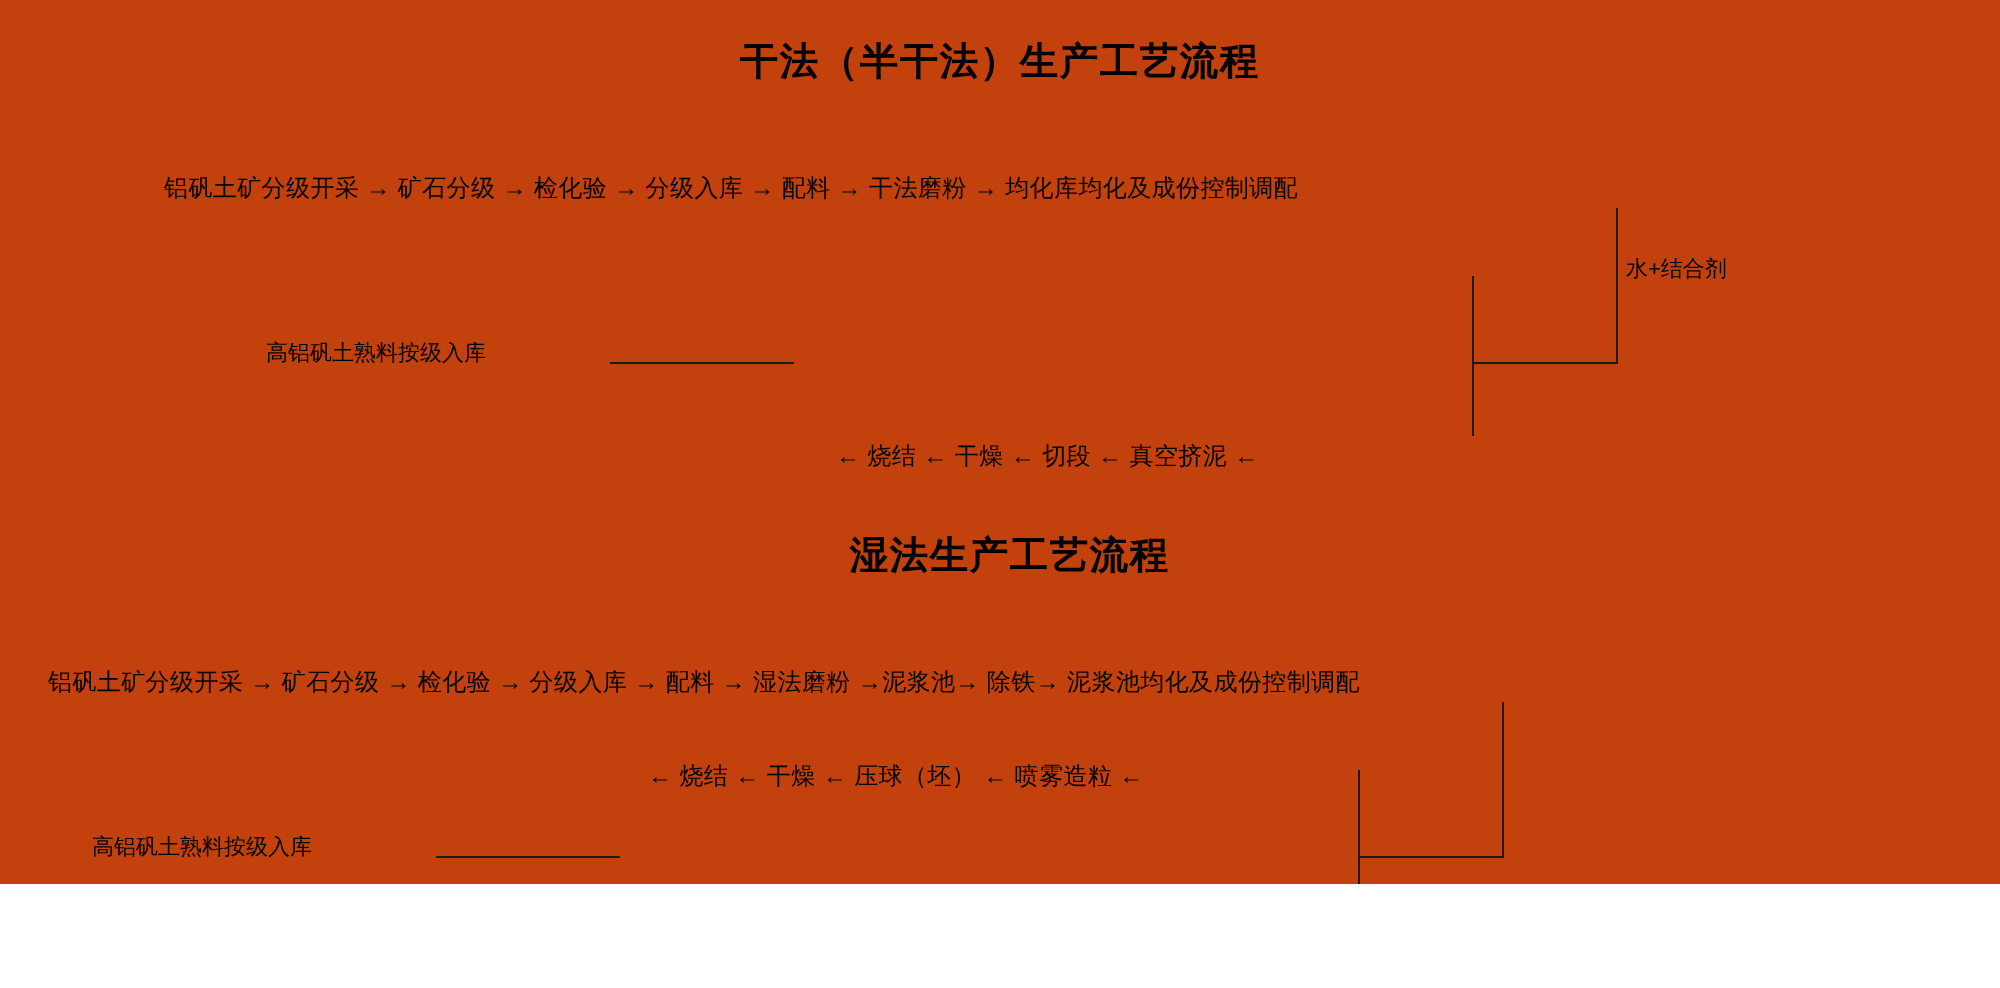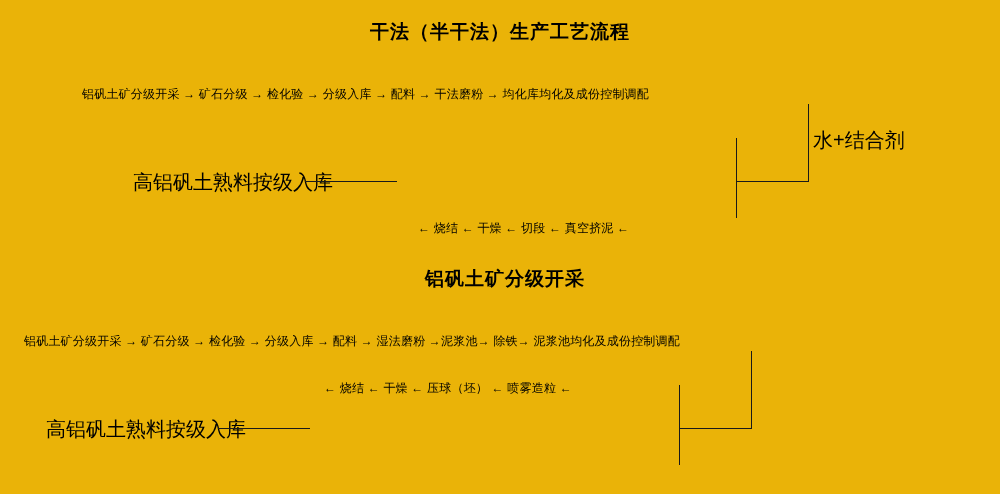--- a/index.html
+++ b/index.html
@@ -7,41 +7,41 @@
     padding: 0;
     background: #ffffff;
   }
   body {
     font-family: "Liberation Sans", "DejaVu Sans", sans-serif;
     color: #000000;
   }
   #page {
     position: relative;
     width: 1000px;
-    height: 494px;
+    height: 442px;
     overflow: hidden;
-    background: #eab308;
+    background: #c2410c;
   }
   .abs { position: absolute; white-space: nowrap; }
 
   .section-title {
     font-size: 19px;
     font-weight: bold;
     letter-spacing: 1px;
     line-height: 1;
   }
 
   .flow-row {
     font-size: 12px;
     line-height: 1;
     letter-spacing: 0.2px;
   }
 
   .side-label {
-    font-size: 20px;
+    font-size: 11px;
     line-height: 1;
   }
 
   .vline {
     position: absolute;
     width: 0;
     border-left: 1.6px solid #1a1a1a;
   }
   .hline {
     position: absolute;
@@ -69,21 +69,21 @@
   <div class="lead-line" style="left:305px; top:181px; width:92px;"></div>
 
   <div class="abs flow-row" style="left:418px; top:210px;margin-top:12px;">← 烧结 ← 干燥 ← 切段 ← 真空挤泥 ←</div>
 
   <div class="abs side-label" style="left:813px; top:130px;">水+结合剂</div>
 
   <div class="vline" style="left:808px; top:104px; height:78px;"></div>
   <div class="hline" style="left:736px; top:181px; width:73px;"></div>
   <div class="vline" style="left:736px; top:138px; height:80px;"></div>
 
-  <div class="abs section-title" style="left:425px; top:269px;">铝矾土矿分级开采</div>
+  <div class="abs section-title" style="left:425px; top:269px;">湿法生产工艺流程</div>
 
   <div class="abs flow-row" style="left:24px; top:335px;">铝矾土矿分级开采 → 矿石分级 → 检化验 → 分级入库 → 配料 → 湿法磨粉 →泥浆池→ 除铁→  泥浆池均化及成份控制调配</div>
 
   <div class="abs flow-row" style="left:324px; top:382px;">← 烧结 ← 干燥 ← 压球（坯） ← 喷雾造粒 ←</div>
 
   <div class="abs side-label" style="left:46px; top:419px;">高铝矾土熟料按级入库</div>
 
   <div class="lead-line" style="left:218px; top:428px; width:92px;"></div>
 
 

